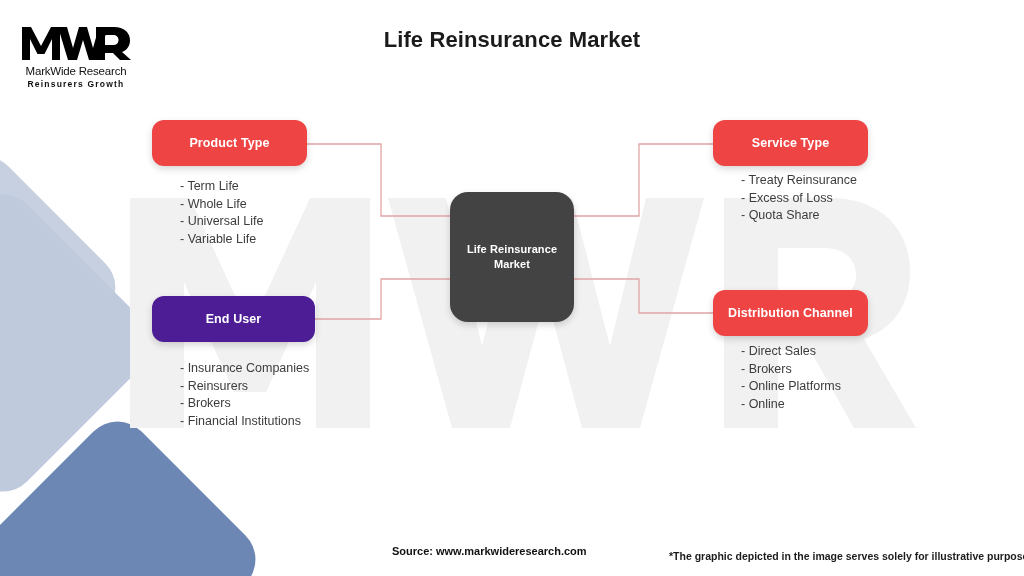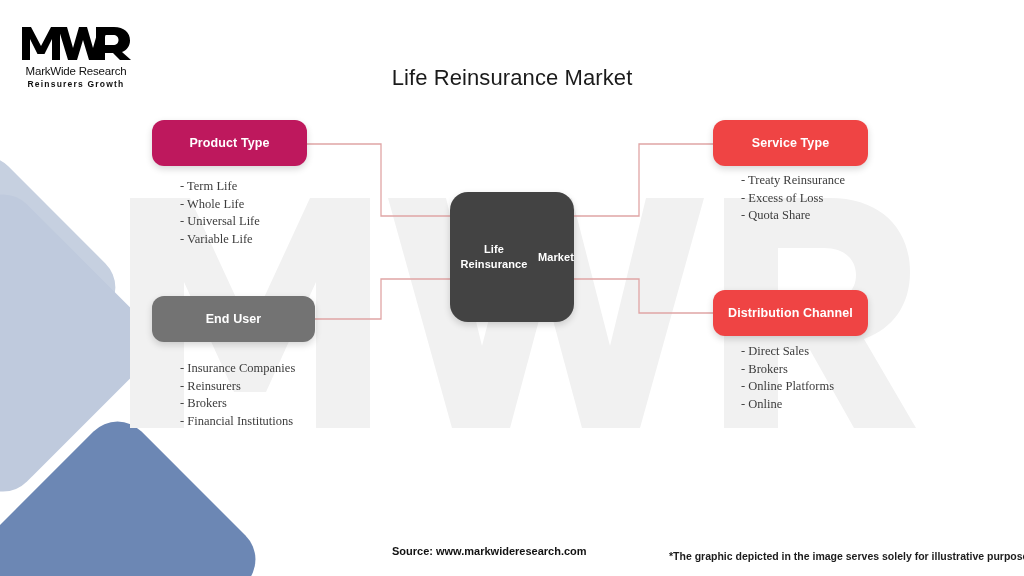--- a/index.html
+++ b/index.html
@@ -82,66 +82,64 @@
     white-space: nowrap;
   }
 
   
   .title {
     position: absolute;
     left: 0; right: 0;
     top: 27px;
     text-align: center;
     font-size: 22px;
-    font-weight: normal;
+    font-weight: bold;
     color: #1b1b1b;
     letter-spacing: 0.1px;
-    margin-top: 38px;
   }
 
   
   .connectors { position: absolute; inset: 0; }
   .connectors svg { width: 1024px; height: 576px; display: block; }
 
   
   .node {
     position: absolute;
     border-radius: 12px;
     display: flex;
     align-items: center;
     justify-content: center;
     color: #ffffff;
     font-weight: bold;
     box-shadow: 0 3px 7px rgba(0,0,0,0.16);
   }
   .node-label { font-size: 12.5px; letter-spacing: 0.1px; }
 
-  .node-product   { left: 152px; top: 120px;  width: 155px; height: 46px; background: #be185d; }
+  .node-product   { left: 152px; top: 120px;  width: 155px; height: 46px; background: #ef4444; }
   .node-service   { left: 713px; top: 120px;  width: 155px; height: 46px; background: #ef4444; }
-  .node-enduser   { left: 152px; top: 296px;  width: 163px; height: 46px; background: #737373; }
+  .node-enduser   { left: 152px; top: 296px;  width: 163px; height: 46px; background: #4c1d95; }
   .node-channel   { left: 713px; top: 290px;  width: 155px; height: 46px; background: #ef4444; }
 
   .node-center {
     left: 450px; top: 192px;
     width: 124px; height: 130px;
     background: #434343;
     border-radius: 18px;
-    flex-direction: row;
+    flex-direction: column;
     line-height: 1.35;
     text-align: center;
   }
   .node-center .node-label { font-size: 11px; }
 
   
   .items {
     position: absolute;
     font-size: 12.5px;
     color: #3c3c3c;
     line-height: 17.5px;
-    font-family: Liberation Serif, serif;
   }
   .items div { white-space: nowrap; }
   .items-product { left: 180px; top: 178px; }
   .items-service { left: 741px; top: 172px; }
   .items-enduser { left: 180px; top: 360px; }
   .items-channel { left: 741px; top: 343px; }
 
   
   .source {
     position: absolute;

